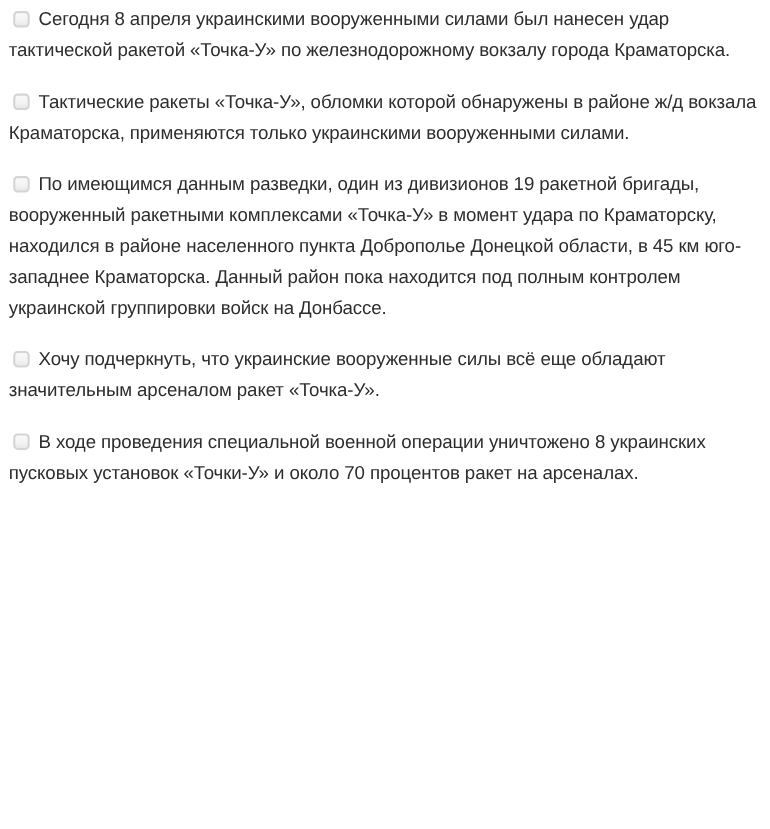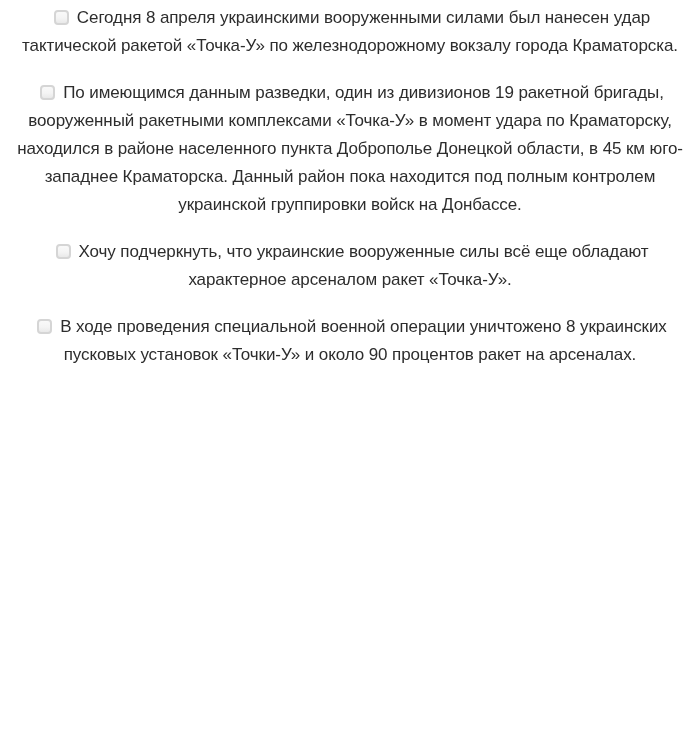--- a/index.html
+++ b/index.html
@@ -2,21 +2,21 @@
 <html lang="ru" style="--page-background: #ffffff; --text: #2d2d2d; --exclamation-red: #d84638; --square-gray-border: #d5d5d5; --square-gray-fill: #f4f4f4;"><head>
 <meta charset="utf-8">
 <style>
   :root {
     --page-background: #ffffff;
     --text: #2d2d2d;
     --exclamation-red: #d84638;
     --square-gray-border: #d5d5d5;
     --square-gray-fill: #f4f4f4;
   }
-  * { margin: 0; padding: 0; box-sizing: border-box; text-align: center; }
+  * { margin: 0; padding: 0; box-sizing: border-box; }
   html, body { background: var(--page-background); }
   body {
     width: 700px;
     height: 754px;
     overflow: hidden;
     padding: 4px 8px 0 8px;
     font-family: "Liberation Sans", "DejaVu Sans", sans-serif;
     font-size: 17px;
     letter-spacing: -0.1px;
     line-height: 28px;
@@ -67,23 +67,24 @@
   }
   .txt { color: var(--text); }
 </style>
 </head>
 <body>
 
 <div class="post">
 
   <p class="para"><span class="pic" data-icon="gray-square"></span><span class="txt">Сегодня 8 апреля украинскими вооруженными силами был нанесен удар тактической ракетой «Точка-У» по железнодорожному вокзалу города Краматорска.</span></p>
 
+  <p class="para"><span class="pic" data-icon="gray-square"></span><span class="txt">Тактические ракеты «Точка-У», обломки которой обнаружены в районе ж/д вокзала Краматорска, применяются только украинскими вооруженными силами.</span></p>
 
 
 
   <p class="para"><span class="pic" data-icon="gray-square"></span><span class="txt">По имеющимся данным разведки, один из дивизионов 19 ракетной бригады, вооруженный ракетными комплексами «Точка-У» в момент удара по Краматорску, находился в районе населенного пункта Доброполье Донецкой области, в 45 км юго-западнее Краматорска. Данный район пока находится под полным контролем украинской группировки войск на Донбассе.</span></p>
 
-  <p class="para"><span class="pic" data-icon="gray-square"></span><span class="txt">Хочу подчеркнуть, что украинские вооруженные силы всё еще обладают характерное арсеналом ракет «Точка-У».</span></p>
+  <p class="para"><span class="pic" data-icon="gray-square"></span><span class="txt">Хочу подчеркнуть, что украинские вооруженные силы всё еще обладают значительным арсеналом ракет «Точка-У».</span></p>
 
 
-  <p class="para"><span class="pic" data-icon="gray-square"></span><span class="txt">В ходе проведения специальной военной операции уничтожено 8 украинских пусковых установок «Точки-У» и около 90 процентов ракет на арсеналах.</span></p>
+  <p class="para"><span class="pic" data-icon="gray-square"></span><span class="txt">В ходе проведения специальной военной операции уничтожено 8 украинских пусковых установок «Точки-У» и около 70 процентов ракет на арсеналах.</span></p>
 
 </div>
 
 </body></html>

